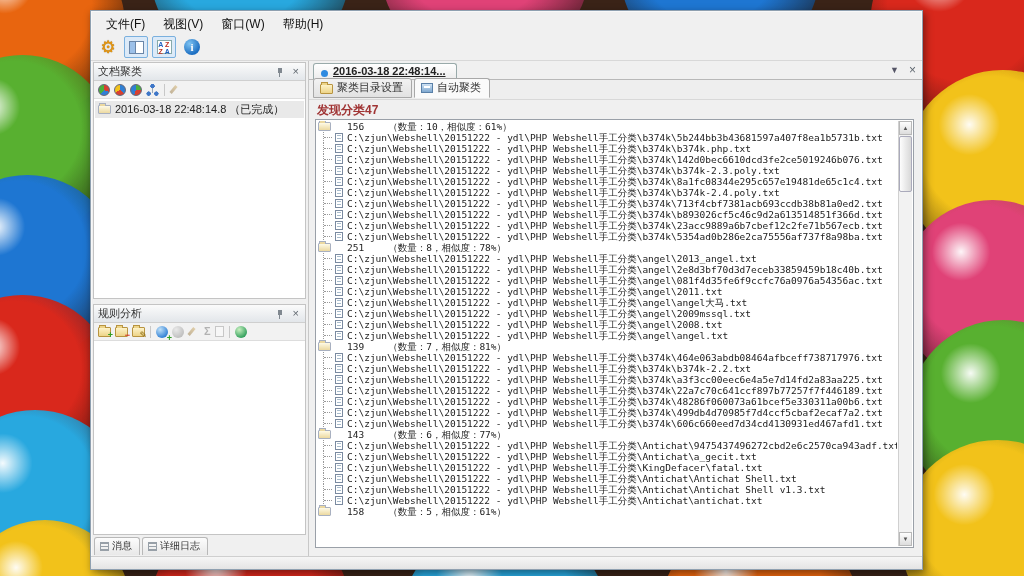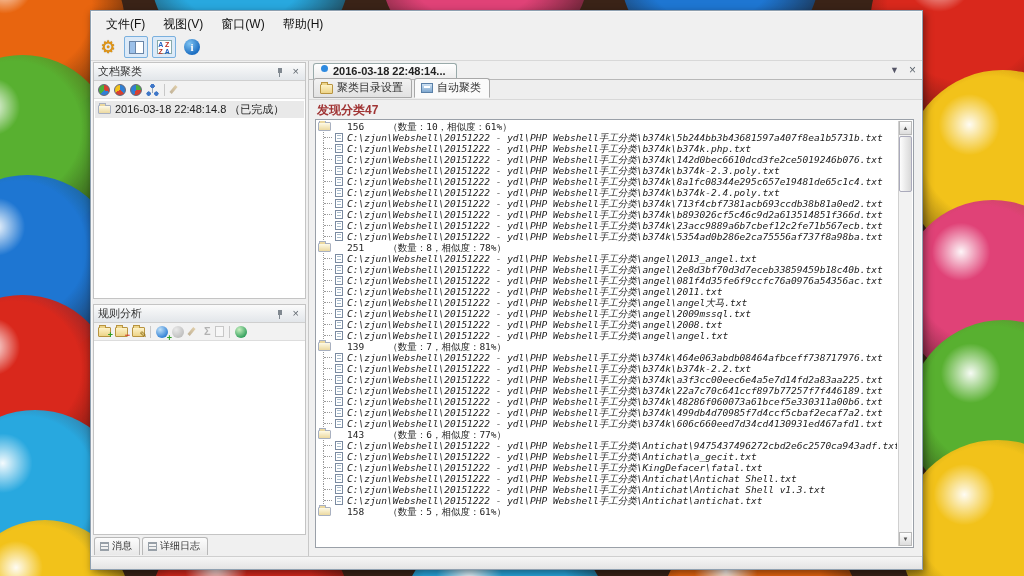--- a/index.html
+++ b/index.html
@@ -85,23 +85,23 @@
 
   .bottom-tabs { height:20px; display:flex; align-items:flex-start; gap:2px; padding:1px 3px; }
   .btab { display:flex; align-items:center; gap:3px; font-size:10px; color:#333;
     border:1px solid #b8b8b8; border-bottom:none; border-radius:3px 3px 0 0;
     background:linear-gradient(#fcfcfc,#e8e8e8); padding:1px 7px 2px 5px; }
   .ic-lines { width:9px; height:9px; background:repeating-linear-gradient(#98a0a8 0 1px, transparent 1px 3px); border:1px solid #98a0a8; }
 
   
   .main { flex:1; display:flex; flex-direction:column; min-width:0; }
   .tabbar { height:19px; display:flex; align-items:flex-end; border-bottom:1px solid #b8b8b8; padding:0 4px; }
-  .mtab { display:flex; align-items:flex-start; gap:5px; font-size:11px; font-weight:bold; color:#222;
+  .mtab { display:flex; align-items:flex-end; gap:5px; font-size:11px; font-weight:bold; color:#222;
     border:1px solid #9aa; border-bottom:none; border-radius:3px 3px 0 0;
-    background:linear-gradient(#ffffff,#ececec); padding:1px 10px 2px 7px; }
+    background:linear-gradient(#ffffff,#ececec); padding:1px 10px 2px 7px;text-decoration:underline; }
   .dot { width:7px; height:7px; border-radius:50%; background:var(--accent); }
   .tabbar-right { margin-left:auto; display:flex; gap:8px; align-items:center; color:#556; font-size:9px; padding-bottom:3px; }
   .subtabbar { height:20px; display:flex; align-items:flex-end; gap:2px; padding:1px 4px; background:#eee; border-bottom:1px solid #d8d8d8; }
   .stab { display:flex; align-items:center; gap:4px; font-size:11px; color:#333;
     border:1px solid #a8a8a8; border-radius:3px 3px 0 0; padding:1px 8px 2px 6px;
     background:linear-gradient(#f2f2f2,#e2e2e2); }
   .stab.active { background:#fafafa; border-bottom-color:#fafafa; }
   .ic-auto { width:12px; height:10px; background:linear-gradient(#cfe2f4,#7fa8d0); border:1px solid #5a80a8; position:relative; }
   .ic-auto::before { content:""; position:absolute; left:2px; top:2px; right:2px; height:2px; background:#fff; }
 
@@ -124,21 +124,21 @@
   .list { position:absolute; inset:1px 16px 1px 2px; overflow:hidden;
     font-family:"DejaVu Sans Mono","Liberation Mono",monospace; font-size:9.5px; line-height:11px;
     color:#222; white-space:nowrap; }
   .grp { display:flex; align-items:center; gap:14px; height:11px; }
   .grp .gid { margin-left:2px; }
   .grp .gmeta { margin-left:10px; }
   .ic-folder { width:13px; height:9px; position:relative; background:linear-gradient(#fefae6,#ecd9a0);
     border:1px solid #a8b0c0; border-radius:1px; flex:none; }
   .ic-folder::before { content:""; position:absolute; top:-3px; left:0; width:5px; height:2px;
     background:#ecd9a0; border:1px solid #a8b0c0; border-bottom:none; }
-  .row { display:flex; align-items:center; height:11px;font-style:italic; }
+  .row { display:flex; align-items:center; height:11px; }
   .tree { width:12px; align-self:stretch; border-left:1px dotted #999; position:relative; margin-left:5px; flex:none; }
   .tree::after { content:""; position:absolute; top:5px; left:0; width:8px; border-top:1px dotted #999; }
   .ic-doc { width:8px; height:9px; background:#fff; border:1px solid #7a8aa0; margin-right:4px; flex:none;
     background-image:repeating-linear-gradient(#a8bccc 0 1px, transparent 1px 3px); background-size:4px 7px; background-position:1px 1px; background-repeat:no-repeat; }
 
   .vscroll { position:absolute; top:1px; right:1px; bottom:1px; width:14px; background:#f2f2f2; border-left:1px solid #d0d0d0; }
   .sbtn { height:14px; display:flex; align-items:center; justify-content:center; font-size:6px; color:#555;
     background:linear-gradient(#fdfdfd,#ddd); border:1px solid #b8b8b8; }
   .sbtn.down { position:absolute; bottom:0; left:0; right:0; }
   .sthumb { position:absolute; top:15px; left:0; right:0; height:56px;

